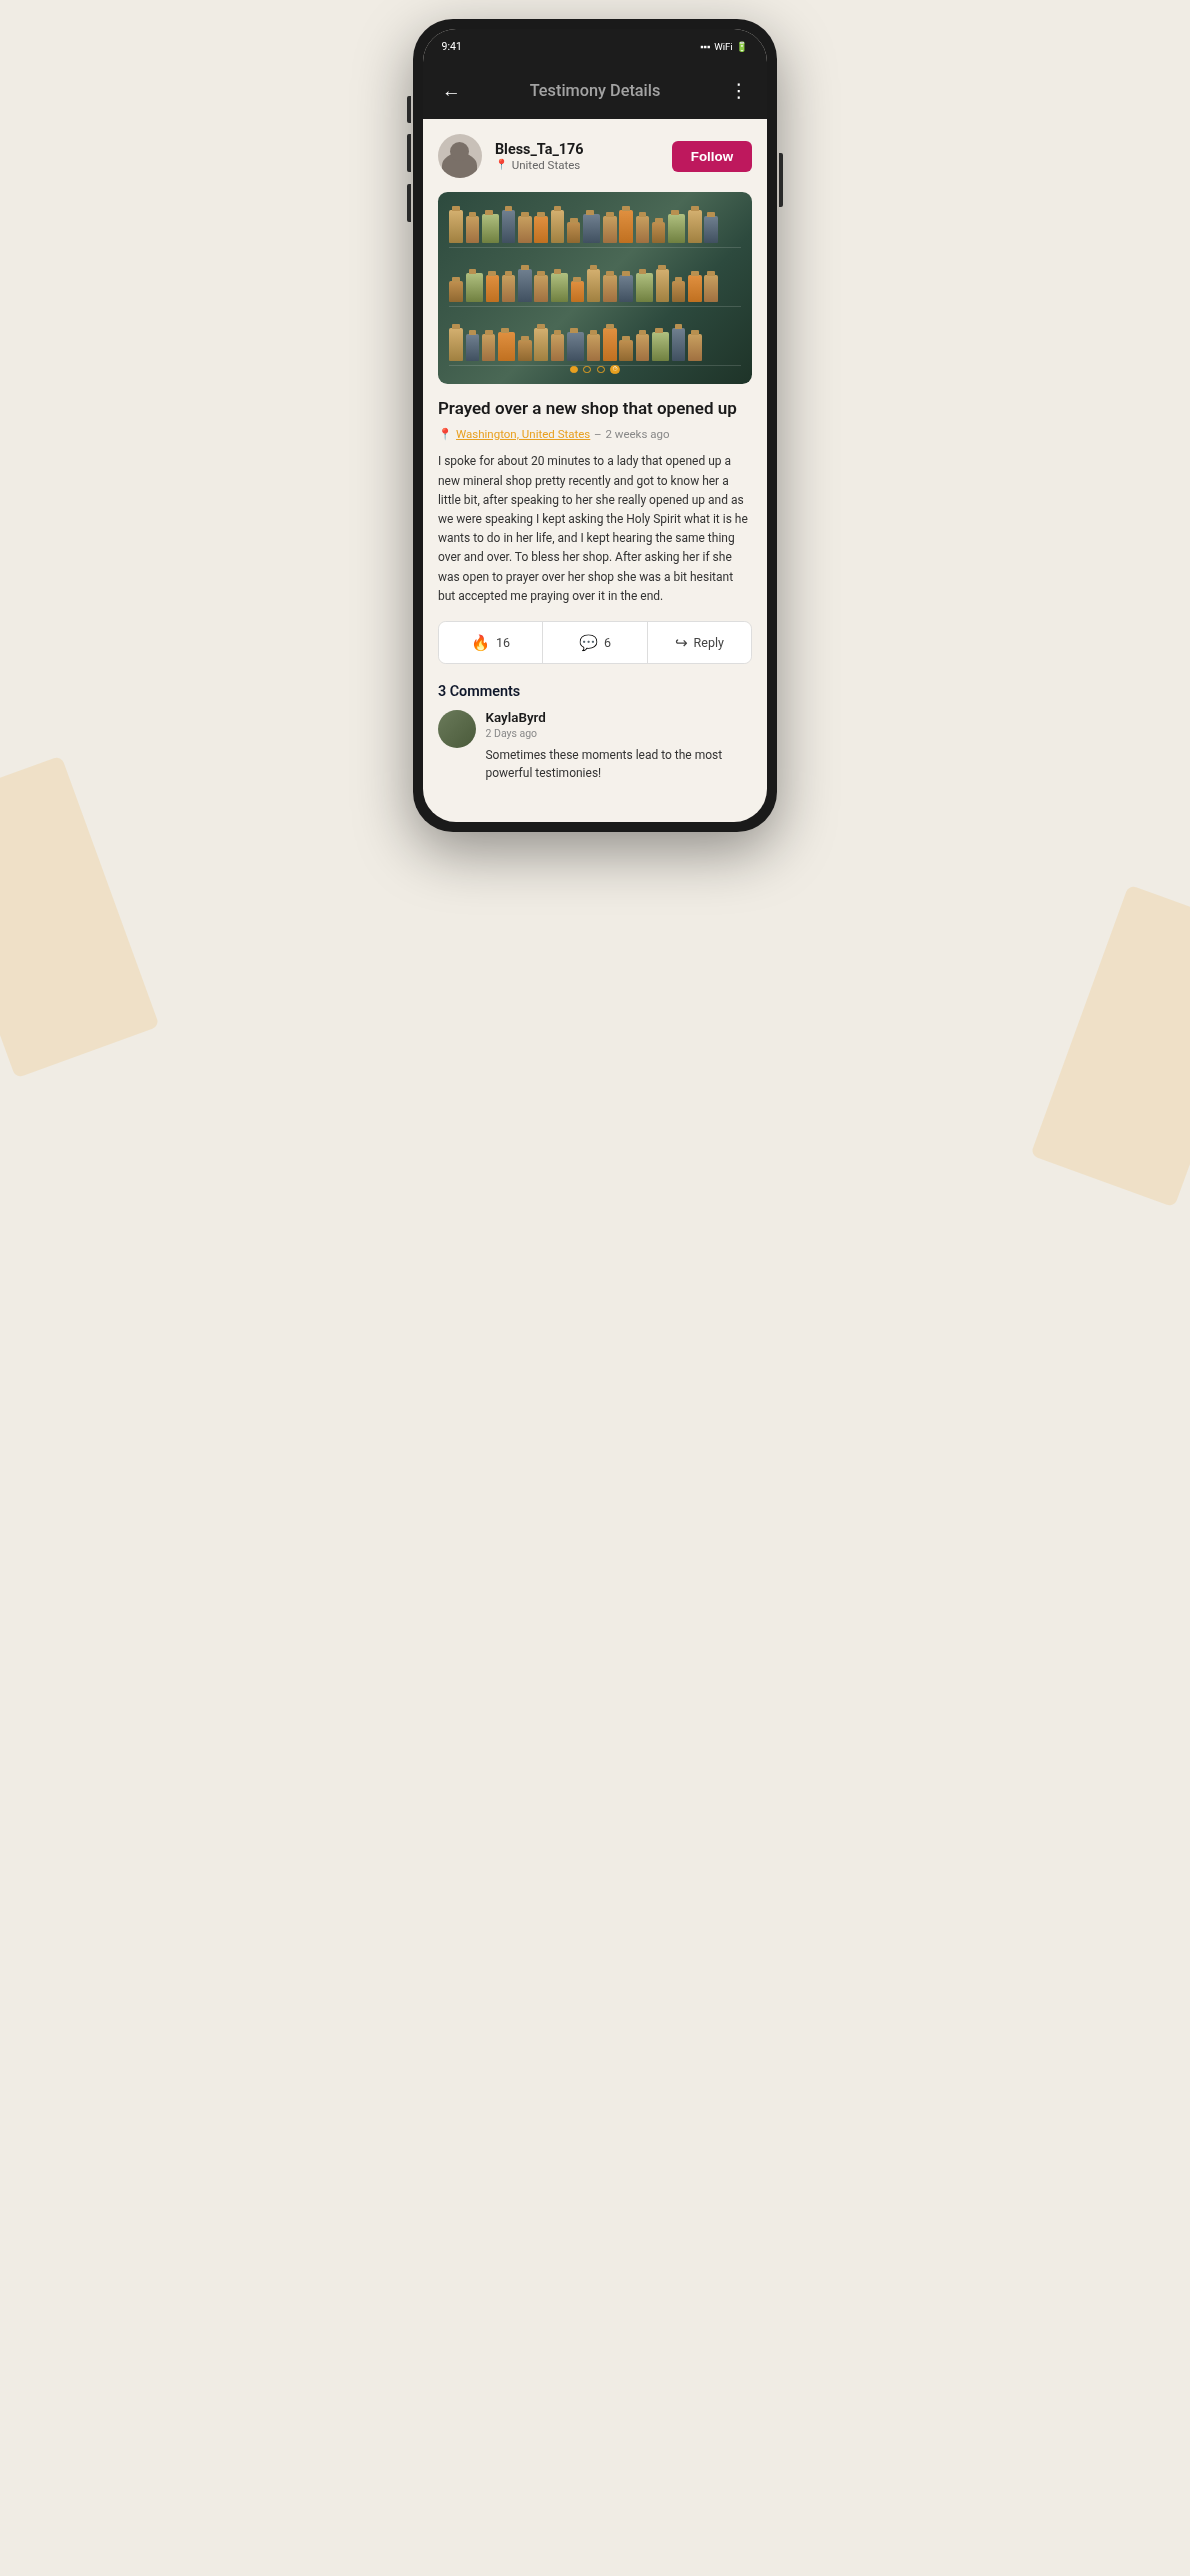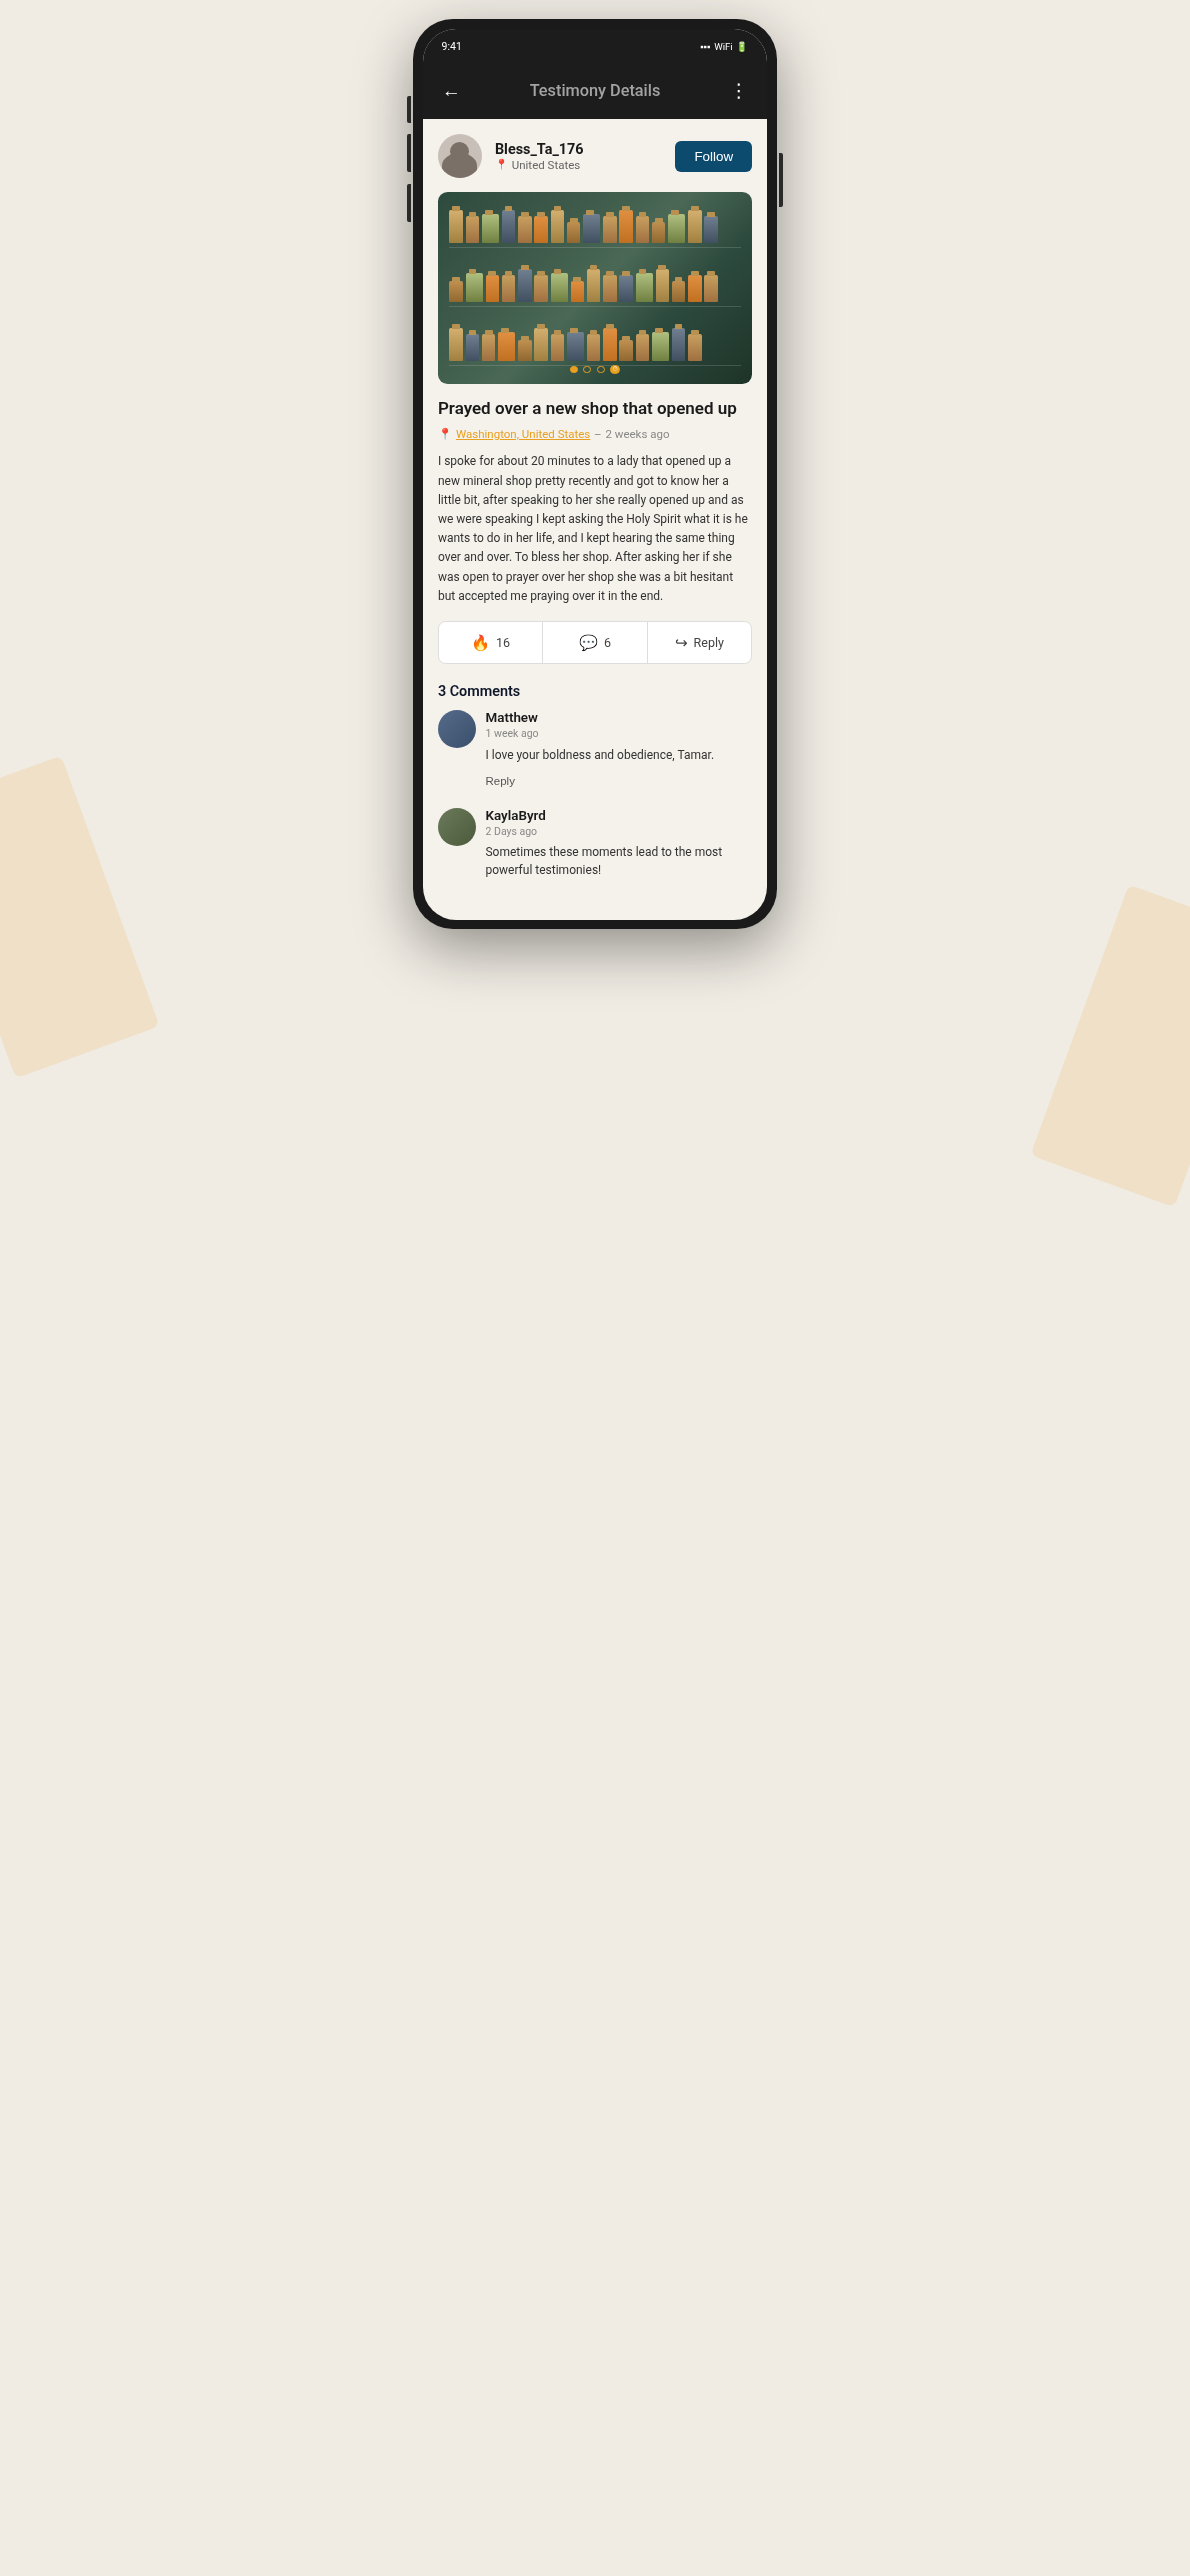--- a/index.html
+++ b/index.html
@@ -132,27 +132,27 @@
       font-size: 11.5px;
       color: #666;
     }
 
     .location-pin {
       color: #888;
       font-size: 10.5px;
     }
 
     .follow-btn {
-      background: #0c4a6e;
+      background: #be185d;
       color: white;
       border: none;
       border-radius: 6px;
       padding: 7.7px 19px;
       font-size: 13.4px;
-      font-weight: 400;
+      font-weight: 700;
       cursor: pointer;
     }
 
     
     .testimony-image {
       width: 100%;
       border-radius: 9.6px;
       overflow: hidden;
       margin-bottom: 13.4px;
       position: relative;
@@ -610,31 +610,20 @@
           <div class="action-item">
             <span class="action-icon">↪</span>
             <span>Reply</span>
           </div>
         </div>
       </div>
 
       <div class="comments-section" style="padding: 0 15.3px 15.3px;">
         <h3 class="comments-title">3 Comments</h3>
 
-        <div class="comment">
-          <div class="comment-avatar">
-            <div class="comment-avatar-img"></div>
-          </div>
-          <div class="comment-content">
-            <div class="comment-author">Matthew</div>
-            <div class="comment-time">1 week ago</div>
-            <div class="comment-text">I love your boldness and obedience, Tamar.</div>
-            <button class="reply-btn">Reply</button>
-          </div>
-        </div>
 
         <div class="comment">
           <div class="comment-avatar">
             <div class="comment-avatar-img2"></div>
           </div>
           <div class="comment-content">
             <div class="comment-author">KaylaByrd</div>
             <div class="comment-time">2 Days ago</div>
             <div class="comment-text">Sometimes these moments lead to the most powerful testimonies!</div>
           </div>

